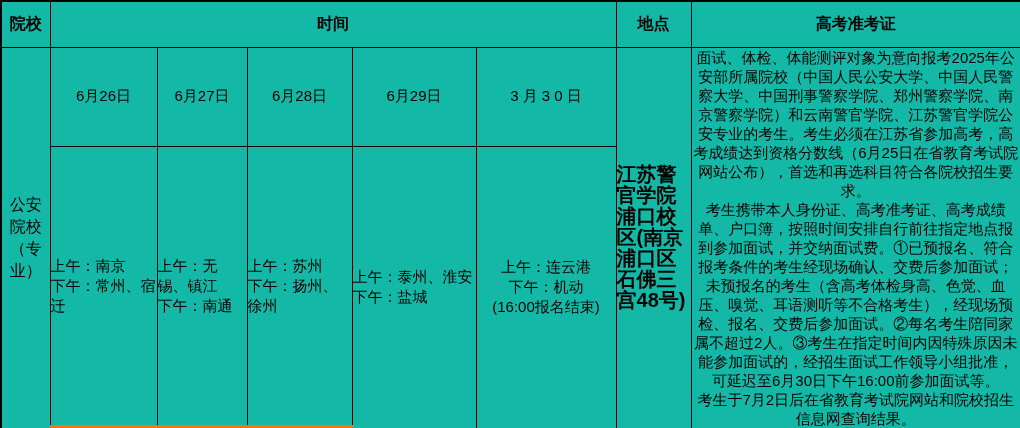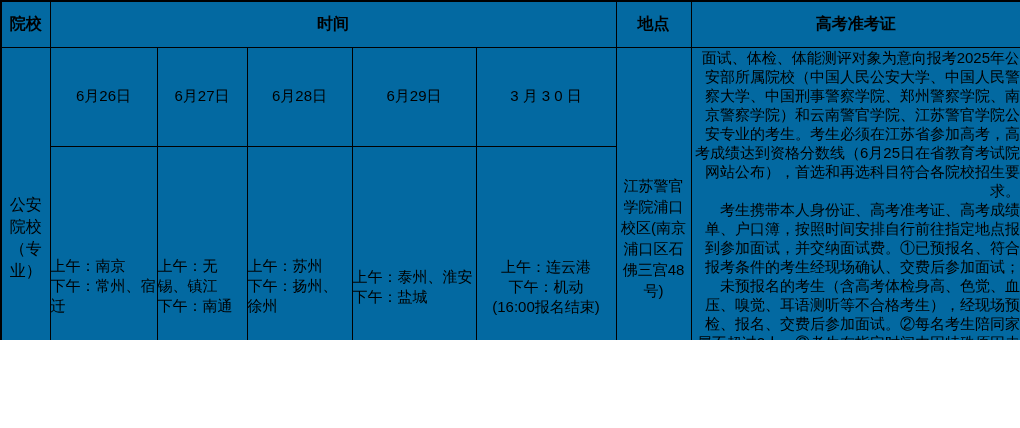--- a/index.html
+++ b/index.html
@@ -4,22 +4,22 @@
 <style>
   html, body {
     margin: 0;
     padding: 0;
     background: #ffffff;
     font-family: "Liberation Sans", sans-serif;
     color: #000000;
   }
   .page {
     width: 1020px;
-    height: 340px;
-    background: #0369a1;
+    height: 428px;
+    background: #14b8a6;
     box-sizing: border-box;
   }
   table.sched {
     border-collapse: collapse;
     table-layout: fixed;
     width: 1020px;
     height: 428px;
     border: 2px solid #000;
   }
   table.sched th,
@@ -54,27 +54,27 @@
     text-align: left;
     font-size: 15px;
     line-height: 20px;
     padding: 0 2px;
     white-space: pre-line;
   }
   td.schedule-cell.center { text-align: center; margin-top: 36px; }
   td.schedule-cell.thick-bottom,
   td.school-cell { border-bottom: 8px solid #f97316; }
   td.location-cell {
-    text-align: center;
-    font-size: 15px;
+    font-size: 20px;
     line-height: 21px;
     padding: 0 5px;
+    font-weight: bold;
   }
   td.notes-cell {
-    text-align: right;
+    text-align: center;
     vertical-align: top;
     font-size: 15px;
     line-height: 19px;
     padding: 9px 4px 0 4px;
     white-space: pre-line;
     border-radius: 19px;
   }
 </style>
 </head>
 <body>

